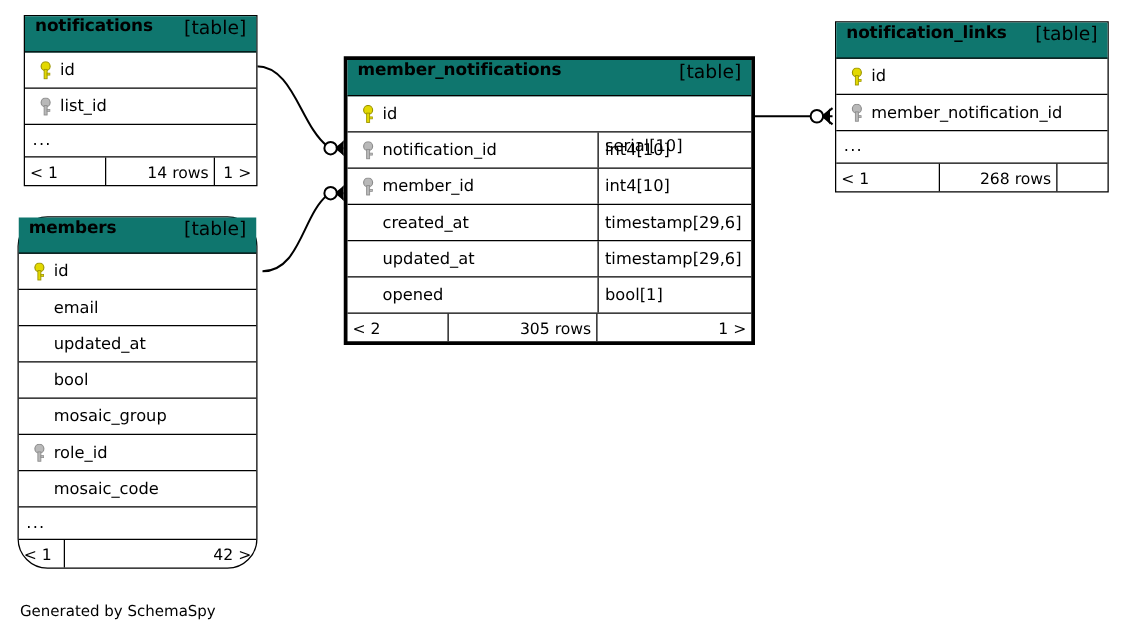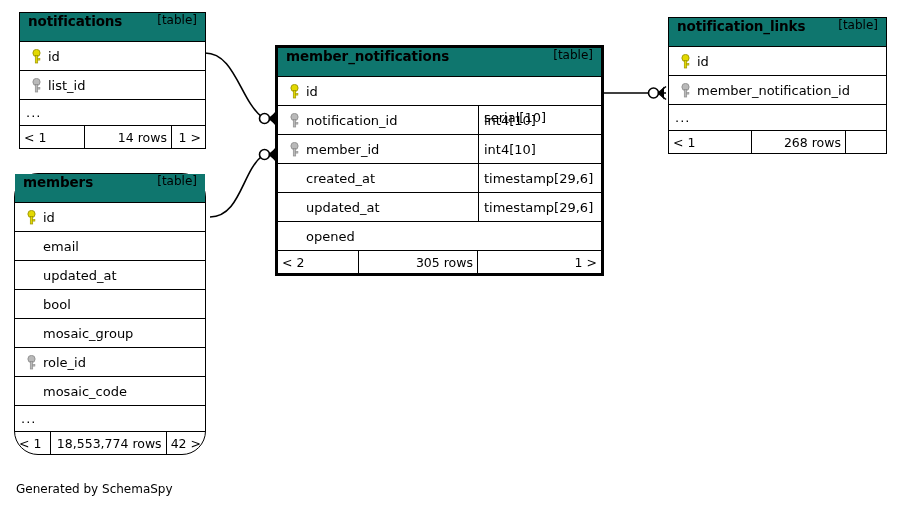--- a/index.html
+++ b/index.html
@@ -57,21 +57,21 @@
     padding: 0 8px;
     height: 29px;
     white-space: nowrap;
   }
   .tbl-title {
     font-weight: bold;
     font-size: 13.5px;
     letter-spacing: -0.1px;
   }
   .tbl-tag {
-    font-size: 12px;
+    font-size: 15px;
     font-weight: normal;
   }
 
   .tbl-row {
     box-sizing: border-box;
     height: 29px;
     display: flex;
     align-items: stretch;
     border-bottom: 1.5px solid #000000;
   }
@@ -296,21 +296,20 @@
       <div class="cell-name">
         <span class="keyslot"></span>
         <span class="col-label">mosaic_code</span>
       </div>
     </div>
 
     <div class="ellipsis-row">...</div>
 
     <div class="tbl-footer">
       <div class="foot-cell foot-left" style="width:36px;">&lt; 1</div>
-      <div class="foot-cell foot-mid" style="width:118px;">18,553,774 rows</div>
       <div class="foot-cell foot-right" style="flex:1 1 auto;">42 &gt;</div>
     </div>
   </div>
 
   <div class="table-box focal" id="tbl-member-notifications" style="left:275px; top:45px; width:329px;">
 
     <div class="tbl-header">
       <span class="tbl-title">member_notifications</span>
       <span class="tbl-tag">[table]</span>
     </div>
@@ -371,20 +370,21 @@
         <span class="col-label">updated_at</span>
       </div>
       <div class="cell-type" style="width:123px;">timestamp[29,6]</div>
     </div>
 
     <div class="tbl-row" style="border-bottom:1.5px solid #000;">
       <div class="cell-name">
         <span class="keyslot"></span>
         <span class="col-label">opened</span>
       </div>
+      <div class="cell-type" style="width:123px;">bool[1]</div>
     </div>
 
     <div class="tbl-footer">
       <div class="foot-cell foot-left" style="width:80px;">&lt; 2</div>
       <div class="foot-cell foot-mid" style="width:119px;">305 rows</div>
       <div class="foot-cell foot-right" style="flex:1 1 auto;">1 &gt;</div>
     </div>
   </div>
 
   <div class="table-box" id="tbl-notification-links" style="left:668px; top:17px; width:219px;">

